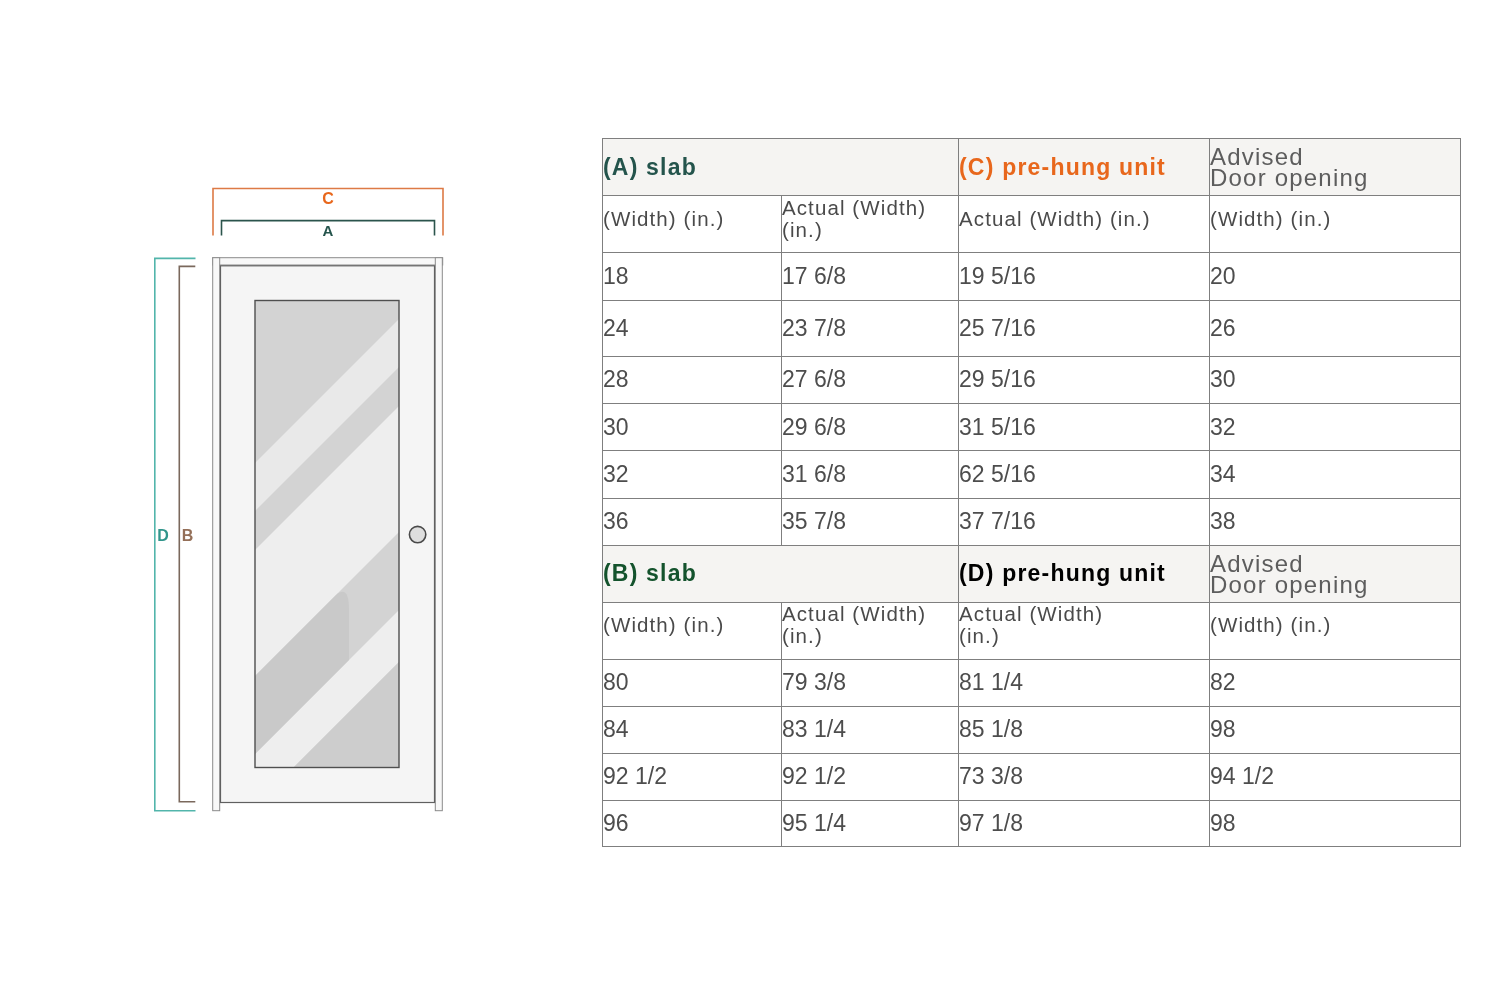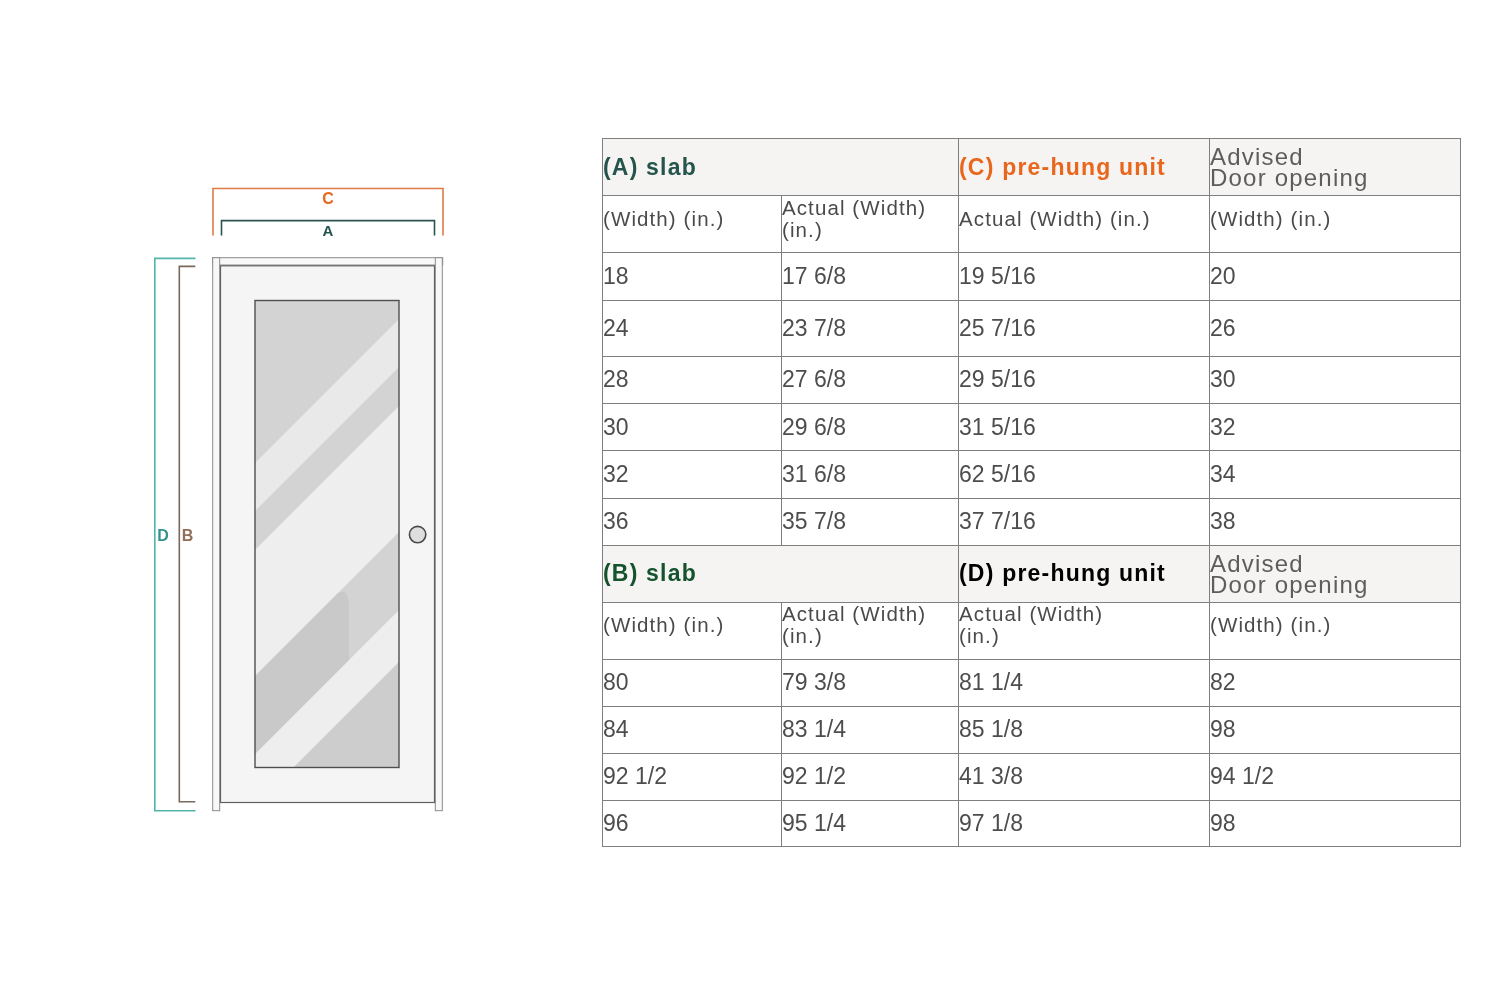--- a/index.html
+++ b/index.html
@@ -153,21 +153,21 @@
 <tr style="height:46.85px">
             <td>84</td>
             <td>83 1/4</td>
             <td>85 1/8</td>
             <td>98</td>
           </tr>
 
 <tr style="height:46.85px">
             <td>92 1/2</td>
             <td>92 1/2</td>
-            <td>41 3/8</td>
+            <td>73 3/8</td>
             <td>94 1/2</td>
           </tr>
 
 <tr style="height:46.85px">
             <td>96</td>
             <td>95 1/4</td>
             <td>97 1/8</td>
             <td>98</td>
           </tr>
 </tbody>

